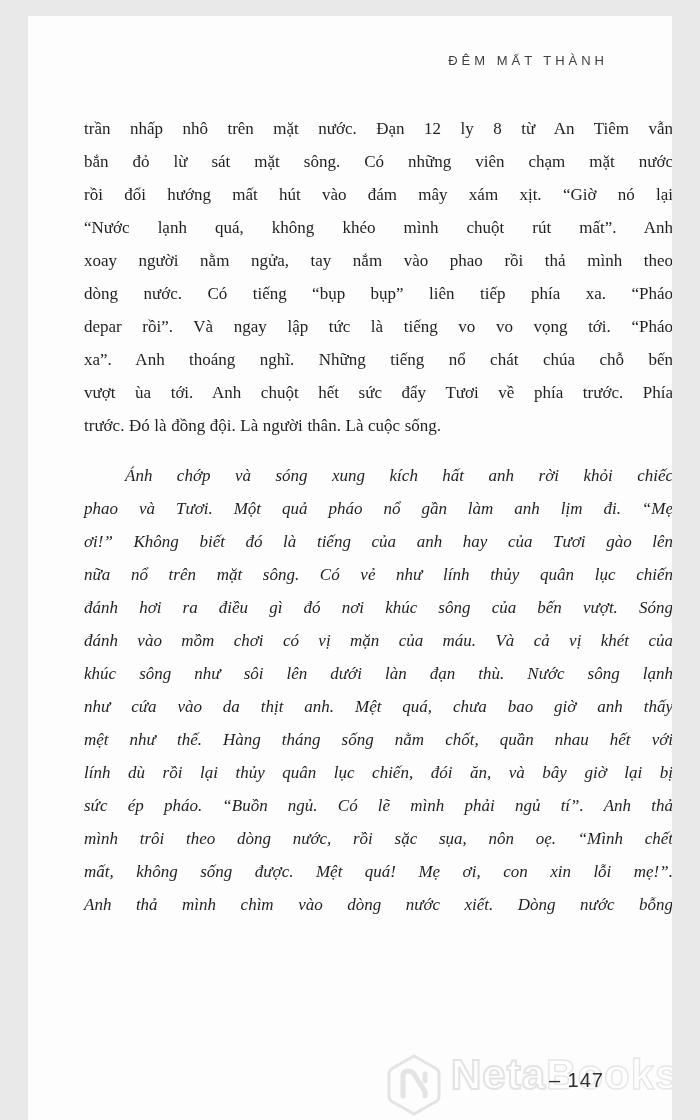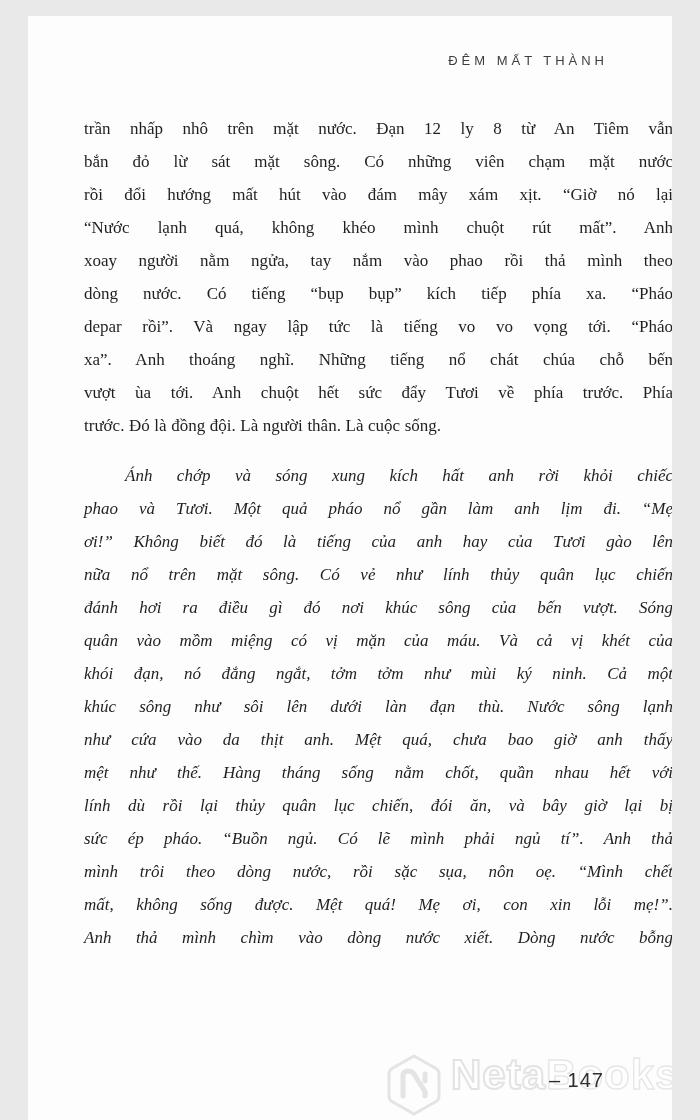--- a/index.html
+++ b/index.html
@@ -86,34 +86,33 @@
 
   <div class="running-header">ĐÊM MẤT THÀNH</div>
 
   <div class="body-text">
     <div class="paragraph">
       <div class="line">trần nhấp nhô trên mặt nước. Đạn 12 ly 8 từ An Tiêm vẫn</div>
       <div class="line">bắn đỏ lừ sát mặt sông. Có những viên chạm mặt nước</div>
       <div class="line">rồi đổi hướng mất hút vào đám mây xám xịt. “Giờ nó lại</div>
       <div class="line">“Nước lạnh quá, không khéo mình chuột rút mất”. Anh</div>
       <div class="line">xoay người nằm ngửa, tay nắm vào phao rồi thả mình theo</div>
-      <div class="line">dòng nước. Có tiếng “bụp bụp” kích tiếp phía xa. “Pháo</div>
+      <div class="line">dòng nước. Có tiếng “bụp bụp” liên tiếp phía xa. “Pháo</div>
       <div class="line">depar rồi”. Và ngay lập tức là tiếng vo vo vọng tới. “Pháo</div>
       <div class="line">xa”. Anh thoáng nghĩ. Những tiếng nổ chát chúa chỗ bến</div>
       <div class="line">vượt ùa tới. Anh chuột hết sức đẩy Tươi về phía trước. Phía</div>
       <div class="line para-end">trước. Đó là đồng đội. Là người thân. Là cuộc sống.</div>
     </div>
     <div class="paragraph">
       <div class="line indent">Ánh chớp và sóng xung kích hất anh rời khỏi chiếc</div>
       <div class="line">phao và Tươi. Một quả pháo nổ gần làm anh lịm đi. “Mẹ</div>
       <div class="line">ơi!” Không biết đó là tiếng của anh hay của Tươi gào lên</div>
       <div class="line">nữa nổ trên mặt sông. Có vẻ như lính thủy quân lục chiến</div>
       <div class="line">đánh hơi ra điều gì đó nơi khúc sông của bến vượt. Sóng</div>
-      <div class="line">quân vào mồm miệng có vị mặn của máu. Và cả vị khét của</div>
-      <div class="line">khói đạn, nó đắng ngắt, tởm tởm như mùi ký ninh. Cả một</div>
+      <div class="line">đánh vào mồm chơi có vị mặn của máu. Và cả vị khét của</div>
       <div class="line">khúc sông như sôi lên dưới làn đạn thù. Nước sông lạnh</div>
       <div class="line">như cứa vào da thịt anh. Mệt quá, chưa bao giờ anh thấy</div>
       <div class="line">mệt như thế. Hàng tháng sống nằm chốt, quần nhau hết với</div>
       <div class="line">lính dù rồi lại thủy quân lục chiến, đói ăn, và bây giờ lại bị</div>
       <div class="line">sức ép pháo. “Buồn ngủ. Có lẽ mình phải ngủ tí”. Anh thả</div>
       <div class="line">mình trôi theo dòng nước, rồi sặc sụa, nôn oẹ. “Mình chết</div>
       <div class="line">mất, không sống được. Mệt quá! Mẹ ơi, con xin lỗi mẹ!”.</div>
       <div class="line">Anh thả mình chìm vào dòng nước xiết. Dòng nước bỗng</div>
     </div>
   </div>

